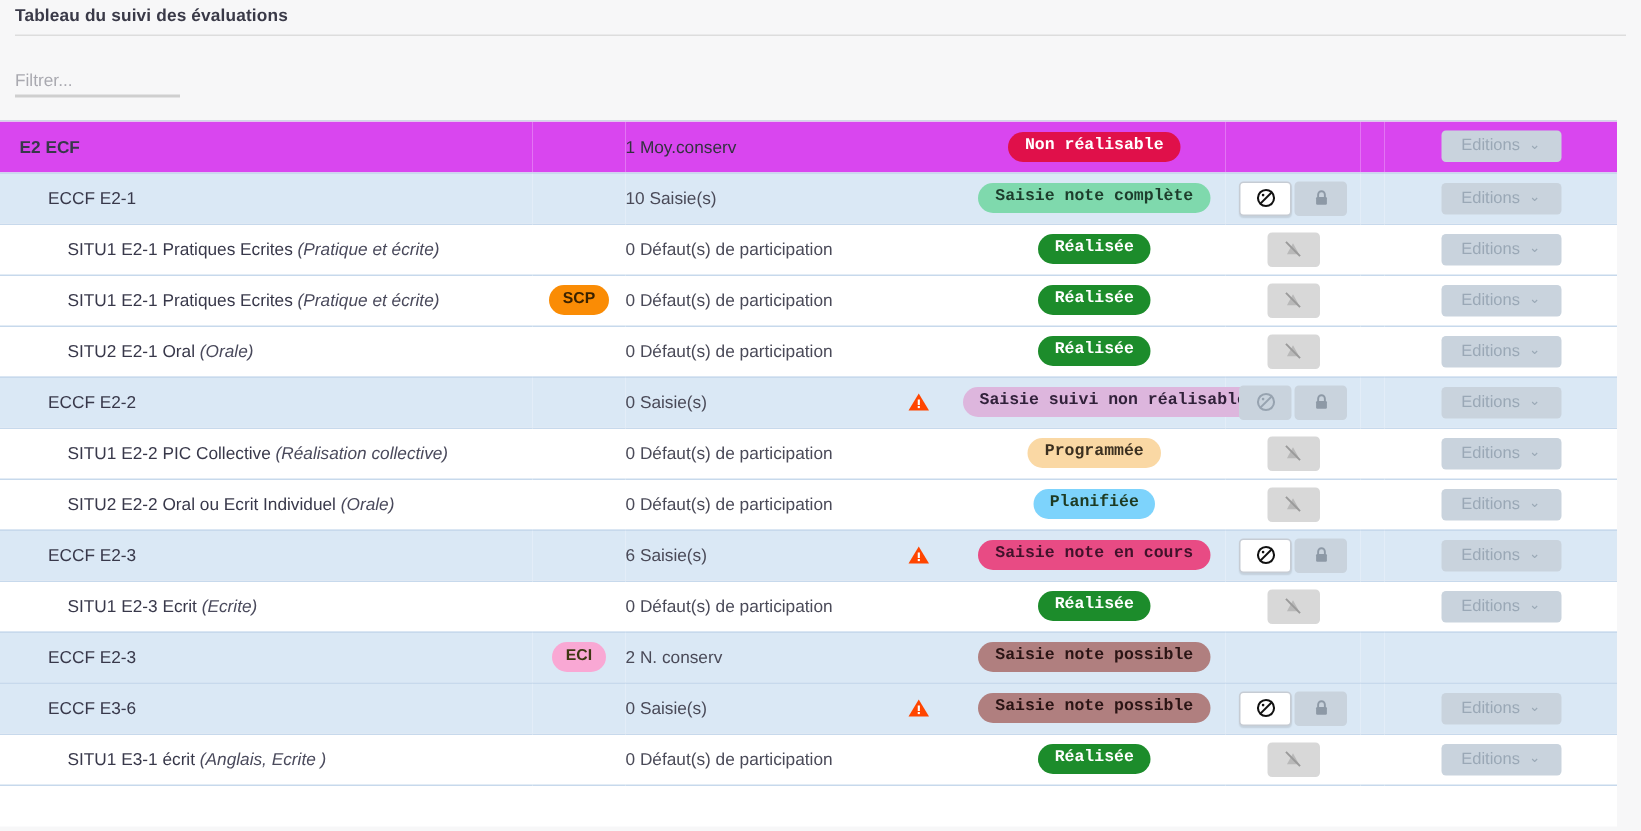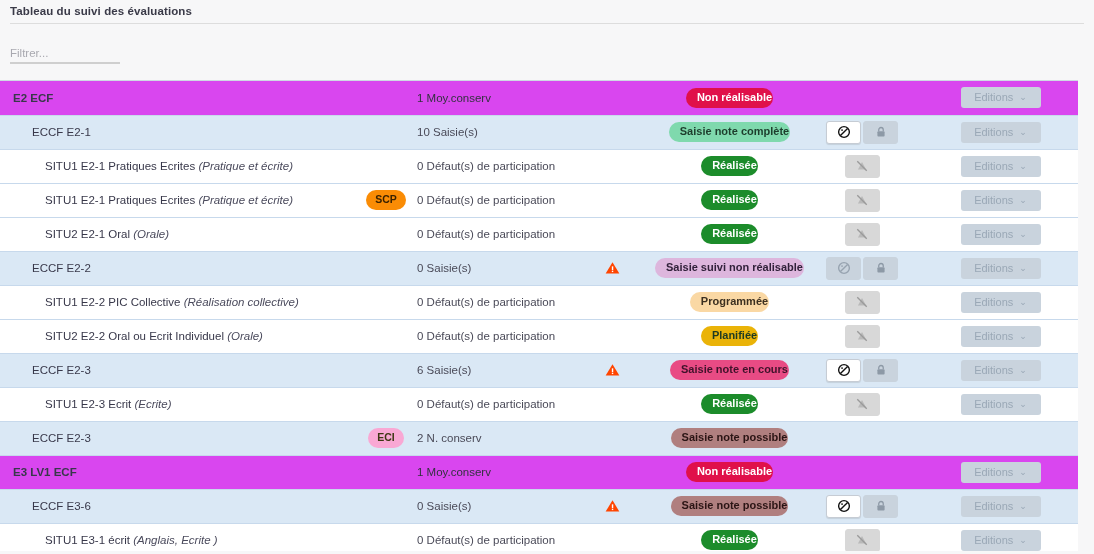--- a/index.html
+++ b/index.html
@@ -115,25 +115,26 @@
     color: #4a4a58;
     font-size: 11.5px;
     white-space: nowrap;
   }
   .info.bold { font-weight: normal; color: #32323f; }
 
   
   .pill {
     display: inline-block;
     border-radius: 11px;
-    padding: 4px 1px 5px 11px;
+    padding: 4px 11px 5px 11px;
     font-size: 11px;
     line-height: 1;
     font-weight: bold;
     white-space: nowrap;
+    font-family: Liberation Mono, monospace;
   }
   .tag-pill {
     display: inline-block;
     border-radius: 11px;
     padding: 4px 9px 5px 9px;
     font-size: 10.5px;
     font-weight: bold;
     line-height: 1;
   }
 
@@ -302,21 +303,21 @@
                 <line x1="2.2" y1="2.2" x2="13.8" y2="13.8" stroke="#9a9a9a" stroke-width="1.6"></line>
               </svg></span></td>
           <td></td>
           <td class="edit-cell"><span class="btn-editions"><span>Editions</span><span class="chev">⌄</span></span></td>
         </tr>
         <tr class="level-2">
           <td><span class="lbl l2">SITU2 E2-2 Oral ou Ecrit Individuel<em> (Orale)</em></span></td>
           <td class="c-cell"></td>
           <td><span class="info">0 Défaut(s) de participation</span></td>
           <td class="warn-wrap"></td>
-          <td class="c-cell"><span class="pill" style="background: #eab308; color: rgb(30, 58, 34);">Planifiée</span></td>
+          <td class="c-cell"><span class="pill" style="background: #7dd3fc; color: rgb(30, 58, 34);">Planifiée</span></td>
           <td class="c-cell"><span class="btn-icon flat"><svg width="13" height="13" viewBox="0 0 16 16">
                 <path d="M3 12.4h10L8 3.2z" fill="#b9b9b9"></path>
                 <line x1="2.2" y1="2.2" x2="13.8" y2="13.8" stroke="#9a9a9a" stroke-width="1.6"></line>
               </svg></span></td>
           <td></td>
           <td class="edit-cell"><span class="btn-editions"><span>Editions</span><span class="chev">⌄</span></span></td>
         </tr>
         <tr class="level-1">
           <td><span class="lbl l1">ECCF E2-3</span></td>
           <td class="c-cell"></td>
@@ -354,30 +355,20 @@
         <tr class="level-1">
           <td><span class="lbl l1">ECCF E2-3</span></td>
           <td class="c-cell"><span class="tag-pill" style="background: #f9a8d4; color: rgb(62, 55, 18); text-align: center;">ECI</span></td>
           <td><span class="info">2 N. conserv</span></td>
           <td class="warn-wrap"></td>
           <td class="c-cell"><span class="pill" style="background: rgb(176, 127, 127); color: rgb(42, 20, 20);">Saisie note possible</span></td>
           <td class="c-cell"></td>
           <td></td>
           <td class="edit-cell"></td>
         </tr>
-        <tr class="level-0">
-          <td><span class="lbl l0">E3 LV1 ECF</span></td>
-          <td class="c-cell"></td>
-          <td><span class="info bold">1 Moy.conserv</span></td>
-          <td class="warn-wrap"></td>
-          <td class="c-cell"><span class="pill" style="background: rgb(224, 16, 74); color: rgb(255, 255, 255);">Non réalisable</span></td>
-          <td class="c-cell"></td>
-          <td></td>
-          <td class="edit-cell"><span class="btn-editions"><span>Editions</span><span class="chev">⌄</span></span></td>
-        </tr>
         <tr class="level-1">
           <td><span class="lbl l1">ECCF E3-6</span></td>
           <td class="c-cell"></td>
           <td><span class="info">0 Saisie(s)</span></td>
           <td class="warn-wrap"><svg width="15" height="14" viewBox="0 0 18 16">
               <path d="M9 1.1 17.2 14.7H0.8z" fill="#ff4500"></path>
               <rect x="8.2" y="6" width="1.7" height="4.4" fill="#fff"></rect>
               <rect x="8.2" y="11.2" width="1.7" height="1.7" fill="#fff"></rect>
             </svg></td>
           <td class="c-cell"><span class="pill" style="background: rgb(176, 127, 127); color: rgb(42, 20, 20);">Saisie note possible</span></td>

